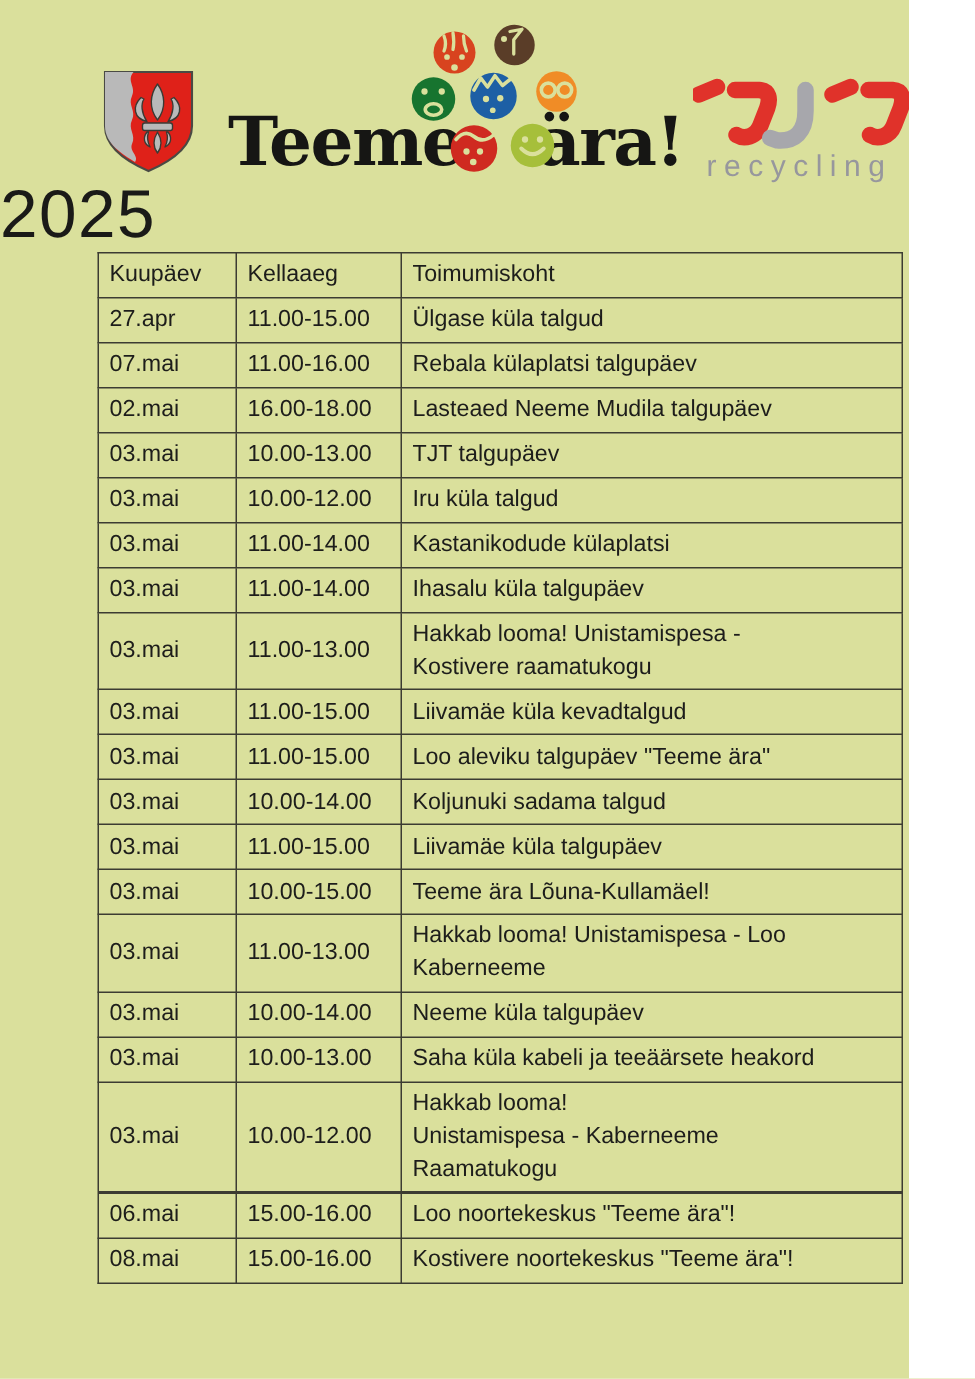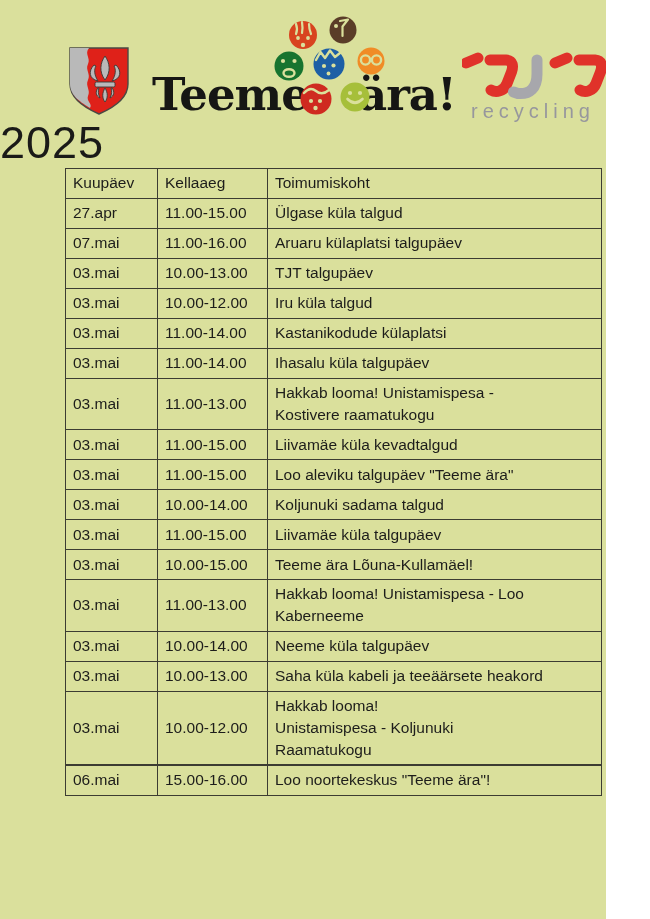--- a/index.html
+++ b/index.html
@@ -164,21 +164,26 @@
       </thead>
       <tbody data-name="table-body">
           <tr data-name="table-row">
             <td data-name="date-cell">27.apr</td>
             <td data-name="time-cell">11.00-15.00</td>
             <td data-name="location-cell">Ülgase küla talgud</td>
           </tr>
           <tr data-name="table-row">
             <td data-name="date-cell">07.mai</td>
             <td data-name="time-cell">11.00-16.00</td>
-            <td data-name="location-cell">Aruaru külaplatsi talgupäev</td>
+            <td data-name="location-cell">Rebala külaplatsi talgupäev</td>
+          </tr>
+          <tr data-name="table-row">
+            <td data-name="date-cell">02.mai</td>
+            <td data-name="time-cell">16.00-18.00</td>
+            <td data-name="location-cell">Lasteaed Neeme Mudila talgupäev</td>
           </tr>
           <tr data-name="table-row">
             <td data-name="date-cell">03.mai</td>
             <td data-name="time-cell">10.00-13.00</td>
             <td data-name="location-cell">TJT talgupäev</td>
           </tr>
           <tr data-name="table-row">
             <td data-name="date-cell">03.mai</td>
             <td data-name="time-cell">10.00-12.00</td>
             <td data-name="location-cell">Iru küla talgud</td>
@@ -237,25 +242,30 @@
           </tr>
           <tr data-name="table-row">
             <td data-name="date-cell">03.mai</td>
             <td data-name="time-cell">10.00-13.00</td>
             <td data-name="location-cell">Saha küla kabeli ja teeäärsete heakord</td>
           </tr>
           <tr data-name="table-row">
             <td data-name="date-cell">03.mai</td>
             <td data-name="time-cell">10.00-12.00</td>
             <td data-name="location-cell">Hakkab looma!
-Unistamispesa - Koljunuki
+Unistamispesa - Kaberneeme
 Raamatukogu</td>
           </tr>
           <tr data-name="table-row" class="thick-top">
             <td data-name="date-cell">06.mai</td>
             <td data-name="time-cell">15.00-16.00</td>
             <td data-name="location-cell">Loo noortekeskus "Teeme ära"!</td>
           </tr>
+          <tr data-name="table-row">
+            <td data-name="date-cell">08.mai</td>
+            <td data-name="time-cell">15.00-16.00</td>
+            <td data-name="location-cell">Kostivere noortekeskus "Teeme ära"!</td>
+          </tr>
         </tbody>
     </table>
   </div>
 
 </div>
 
 </body></html>

